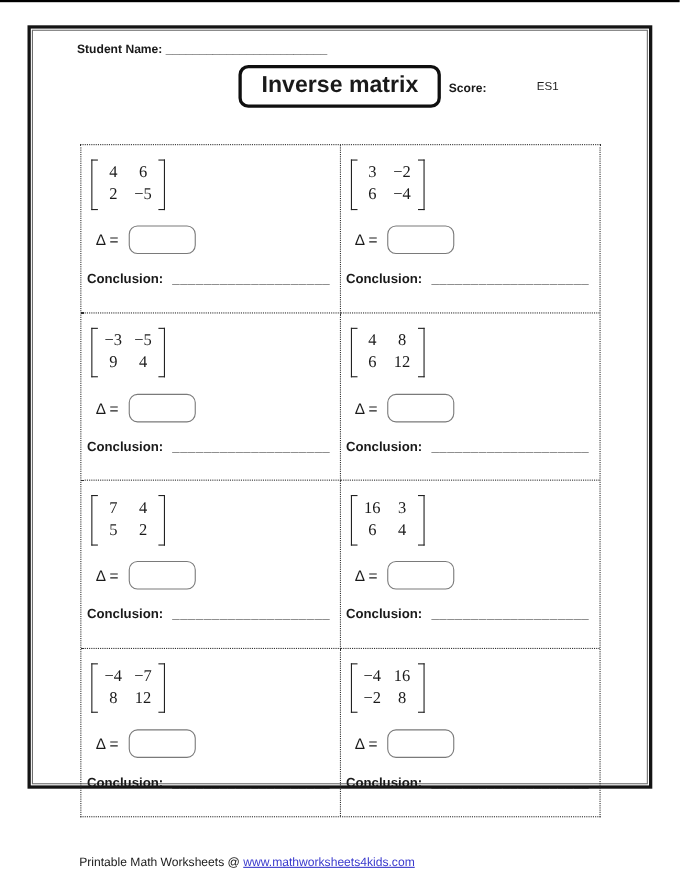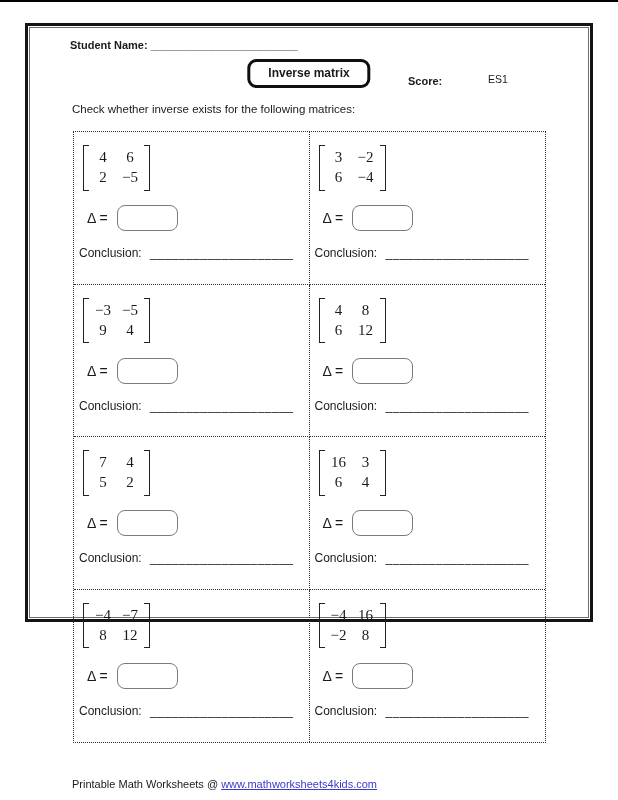--- a/index.html
+++ b/index.html
@@ -11,21 +11,21 @@
     color: #1a1a1a;
     font-family: "Liberation Sans", sans-serif;
     overflow: hidden;
   }
   .top-strip {
     position: absolute; left: 0; top: 0;
     width: 618px; height: 2px; background: #000;
   }
   .frame {
     position: absolute; left: 25px; top: 23px;
-    width: 568px; height: 599px;
+    width: 568px; height: 694px;
     border: 3px solid #141414;
     background: #fff;
   }
   .frame-inner {
     position: absolute; inset: 1px;
     border: 1px solid #6e6e6e;
     pointer-events: none;
   }
   .student-row {
     position: absolute; left: 42px; top: 13px;
@@ -33,21 +33,21 @@
   }
   .score-label {
     position: absolute; left: 380px; top: 13px;
     font-size: 11px; font-weight: bold; margin-top: 36px;
   }
   .title-box {
     position: absolute; top: 33px; left: 50%;
     transform: translateX(-50%);
     border: 3px solid #0f0f0f; border-radius: 9px;
     padding: 4px 18px 5px;
-    font-size: 12px; font-weight: bold; white-space: nowrap;
+    font-size: 21px; font-weight: bold; white-space: nowrap;
     background: #fff;
   }
   .code {
     position: absolute; left: 440px; top: 47px;
     font-size: 10.5px;
     margin-left: 20px;
   }
   .instruction {
     position: absolute; left: 44px; top: 77px;
     font-size: 11.5px;
@@ -87,21 +87,21 @@
   }
   .delta-label { font-size: 14px; }
   .answer-box {
     display: inline-block; width: 61px; height: 26px;
     margin-left: 9px;
     border: 1.5px solid #7a7a7a; border-radius: 8px;
     background: #fff;
   }
   .conclusion-row {
     position: absolute; left: 5px; top: 114px;
-    font-size: 12px; white-space: nowrap;
+    font-size: 12px; white-space: nowrap; font-weight: bold;
   }
   .conclusion-blank { margin-left: 5px; letter-spacing: 0.5px; }
   .footer {
     position: absolute; left: 72px; top: 778px;
     font-size: 11px; white-space: nowrap;
   }
   .footer a { text-decoration: underline; cursor: pointer; text-align: center; }
 </style>
 </head>
 <body>
@@ -116,21 +116,20 @@
       <span>Student Name:</span>
       <span>________________________</span>
     </div>
 
     <div class="score-label">Score:</div>
 
     <div class="title-box">Inverse matrix</div>
 
     <div class="code">ES1</div>
 
-    <div class="instruction">Check whether inverse exists for the following matrices:</div>
 
     <div class="grid">
   <div class="cell">
     <div class="matrix">
       <div class="bracket bl"></div>
       <div class="mgrid">
         <span class="m-a">4</span>
         <span class="m-b">6</span>
         <span class="m-c">2</span>
         <span class="m-d">−5</span>

